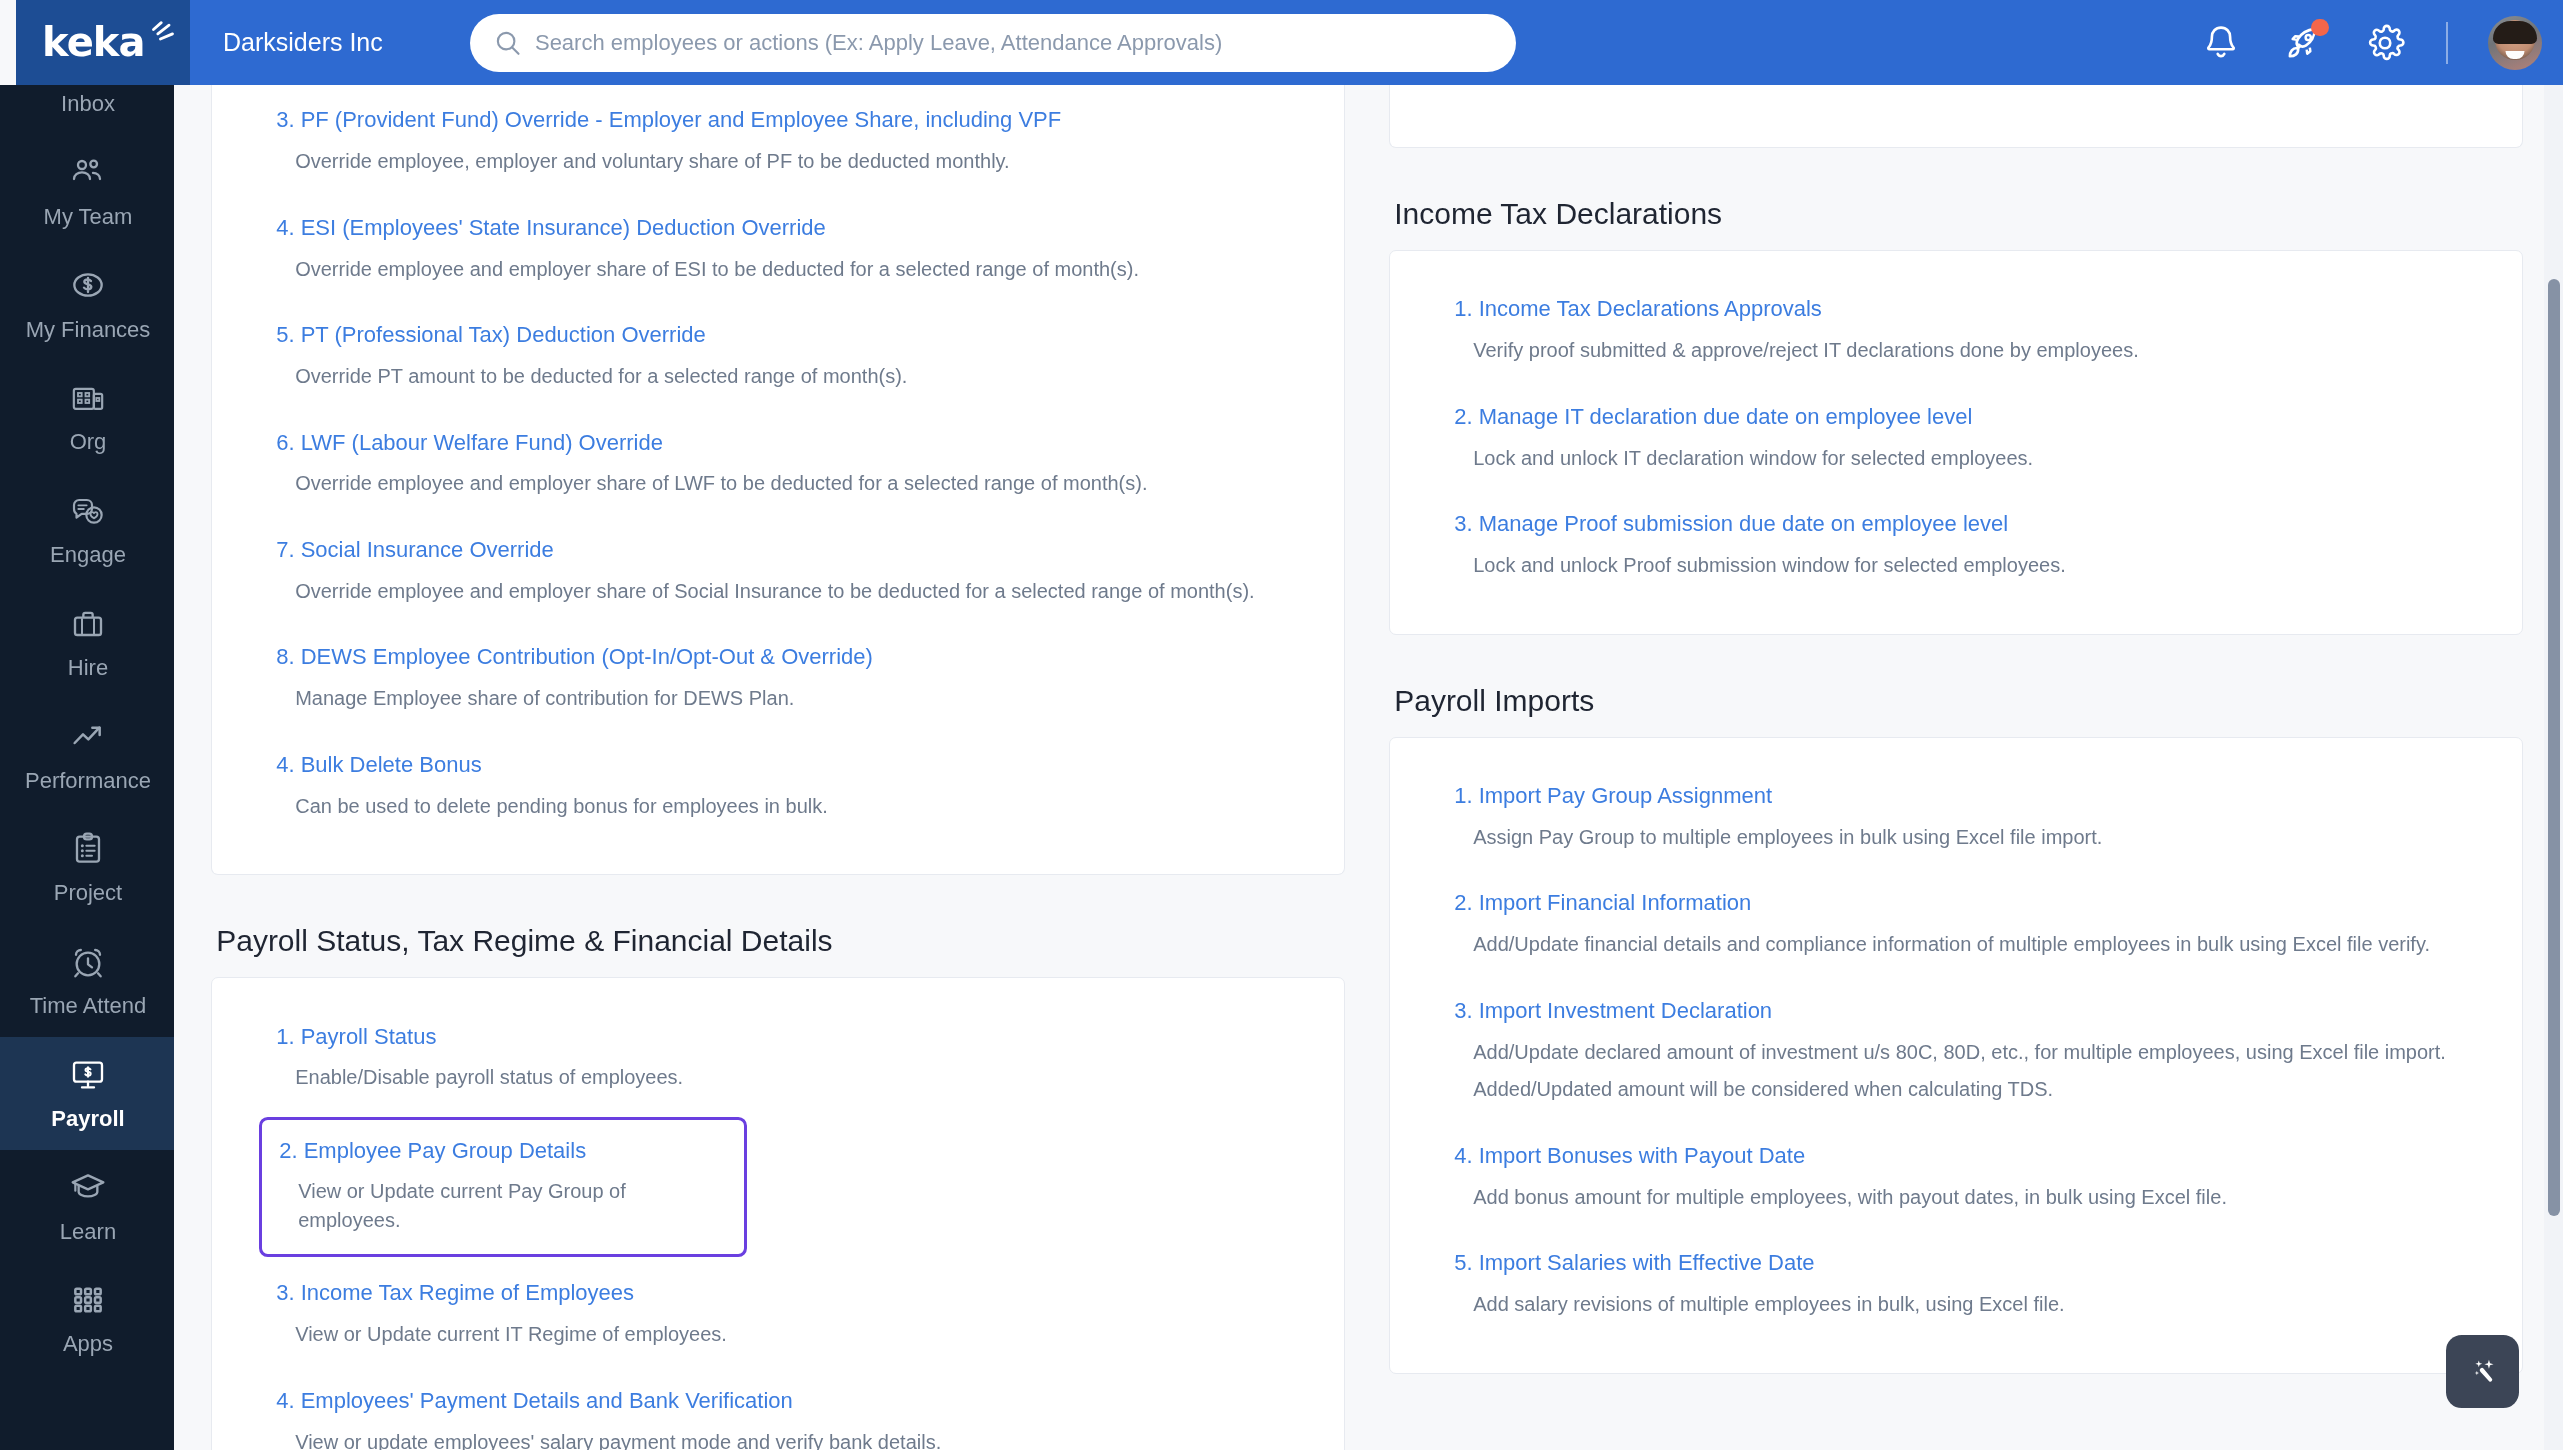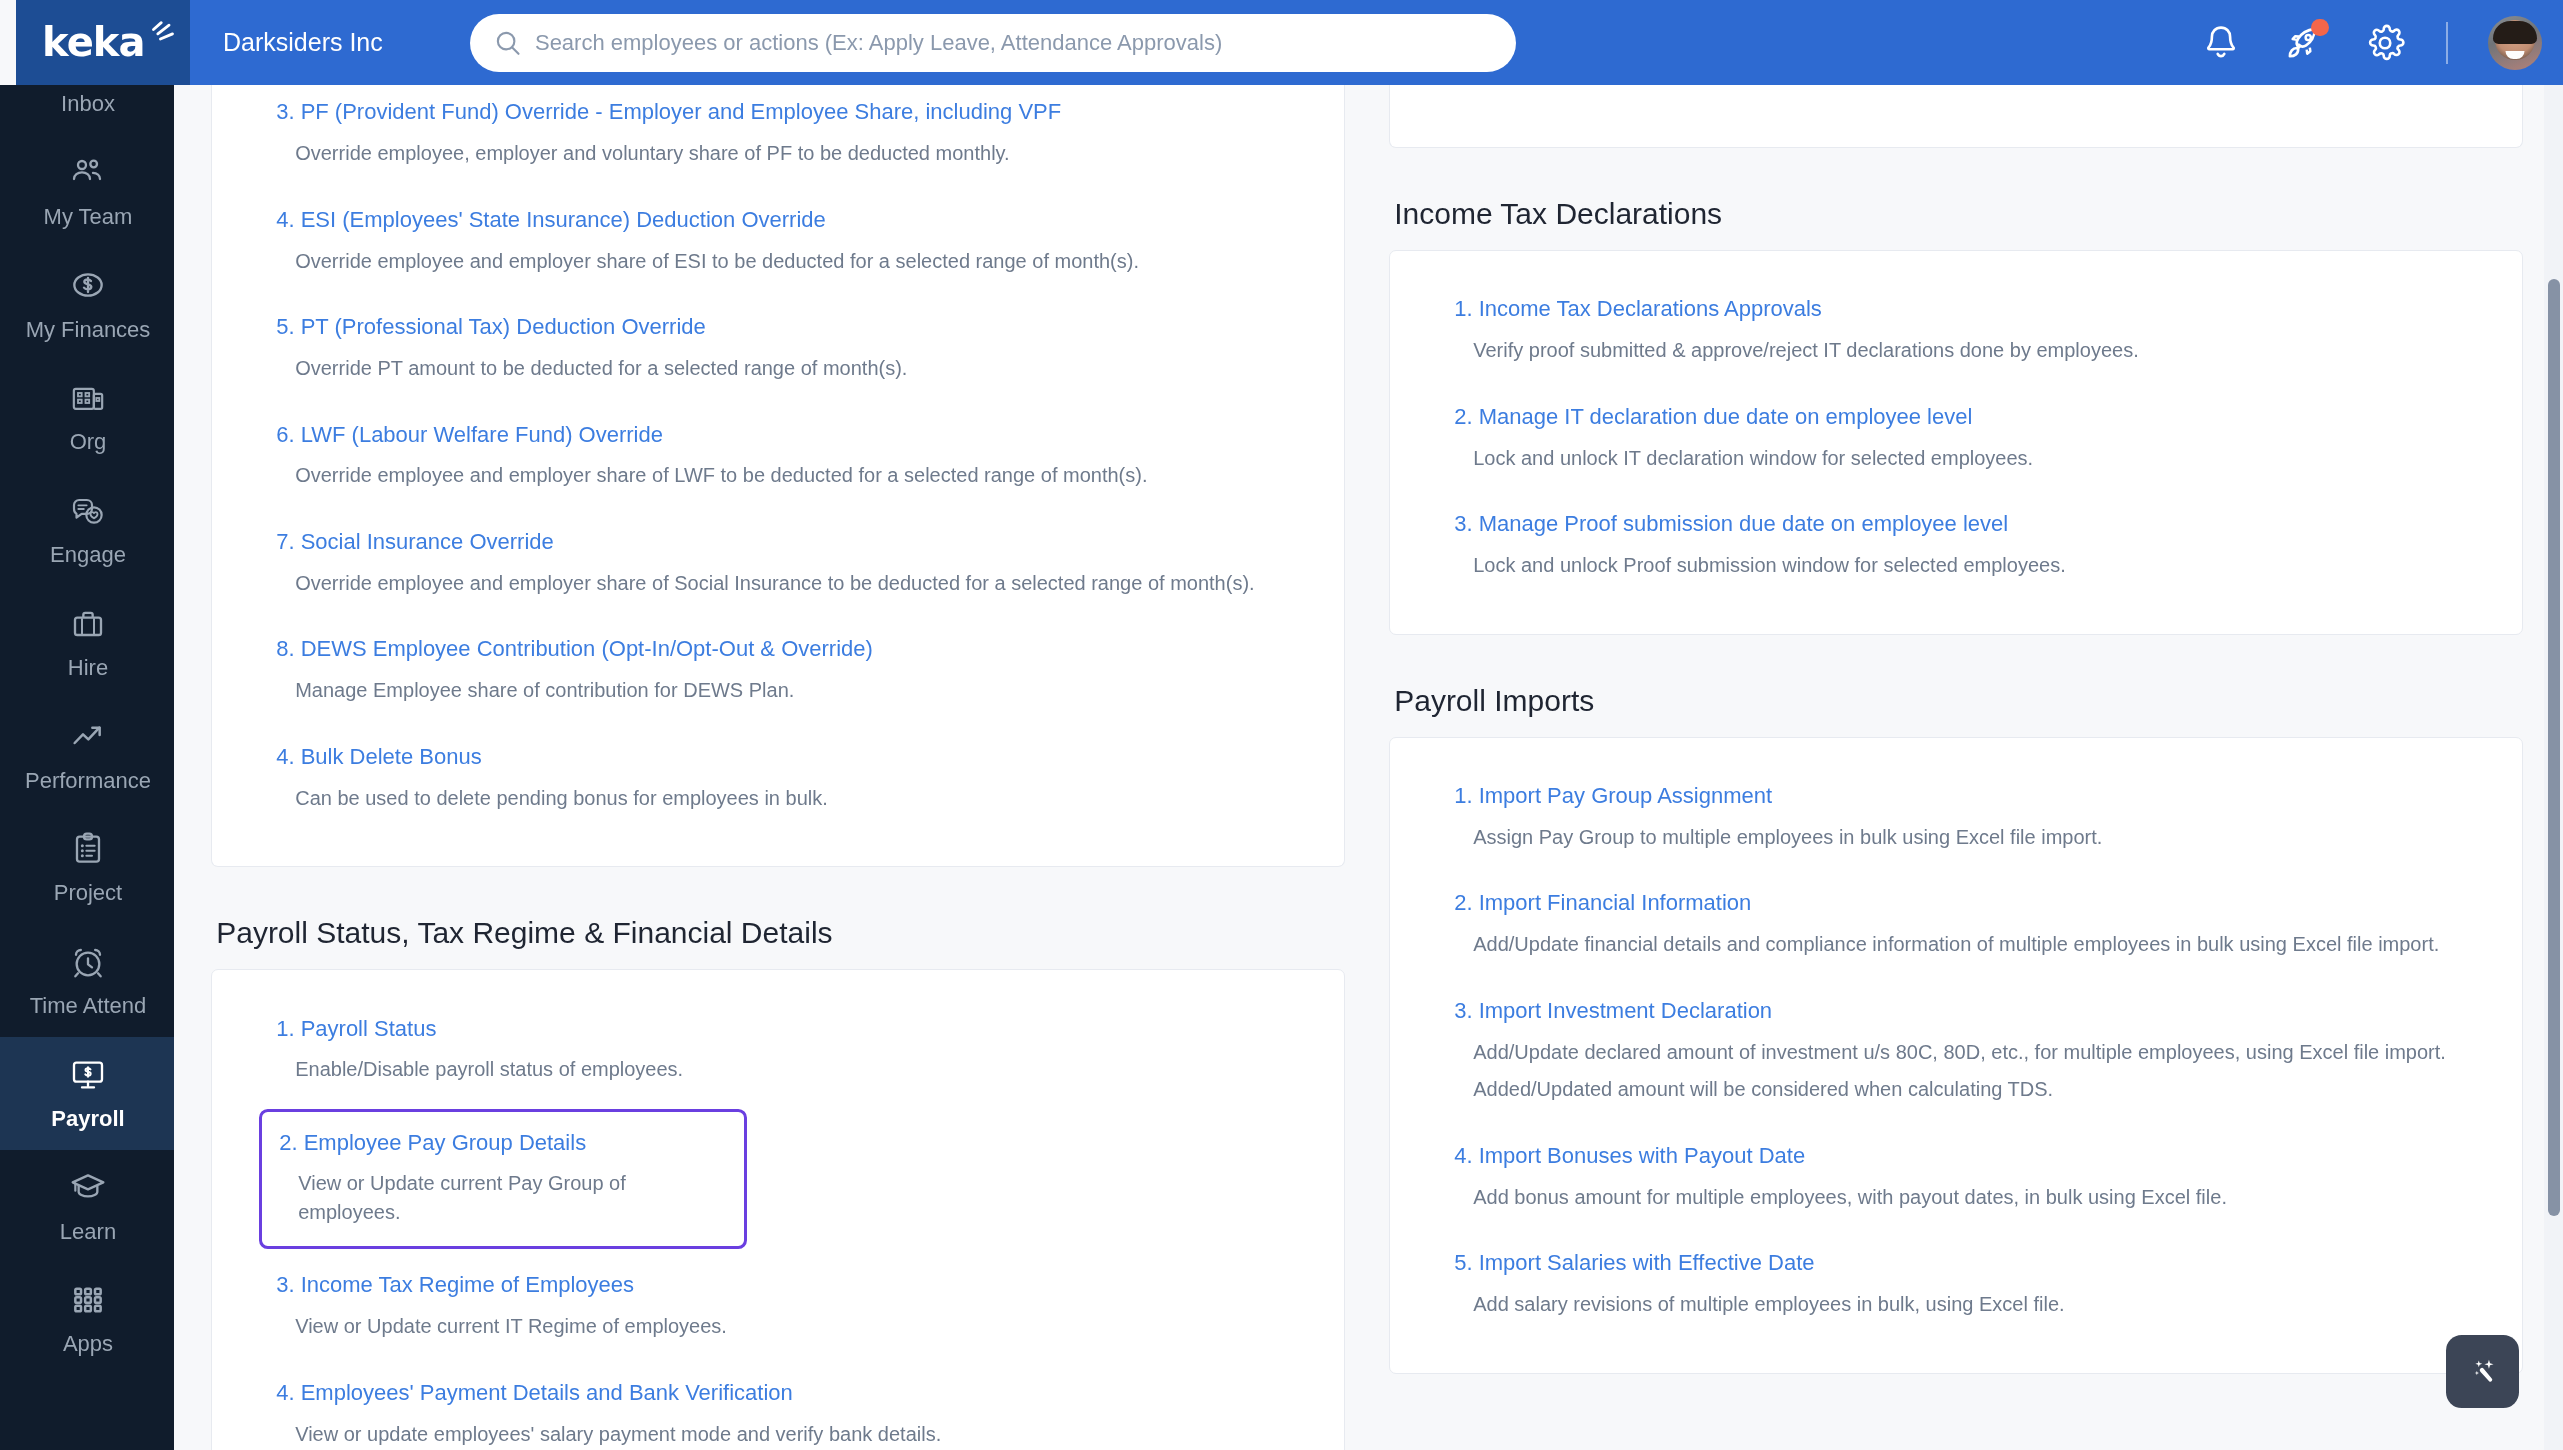--- a/index.html
+++ b/index.html
@@ -128,21 +128,21 @@
 
   .card {
     background: #ffffff;
     border: 0.9px solid #e7eaf0;
     border-radius: 7px;
     padding: 31px 52px 38px;
   }
   .card.clipped-top {
     border-top: none;
     border-radius: 0 0 7px 7px;
-    padding-top: 0;
+    padding-top: 8px;
     margin-top: 0;
   }
   .section-title {
     font-size: 30px; color: #1f2532;
     margin: 49px 0 19px 5.2px;
     font-weight: 400;
   }
 
   .entry { margin-bottom: 8.7px; padding: 12.2px 12.2px 15.7px; }
   .entry:last-child { margin-bottom: 0; }
@@ -474,21 +474,21 @@
 
       <section class="card">
 
         <div class="entry">
           <a class="entry-title">1. Import Pay Group Assignment</a>
           <p class="entry-desc">Assign Pay Group to multiple employees in bulk using Excel file import.</p>
         </div>
 
         <div class="entry">
           <a class="entry-title">2. Import Financial Information</a>
-          <p class="entry-desc">Add/Update financial details and compliance information of multiple employees in bulk using Excel file import.</p>
+          <p class="entry-desc">Add/Update financial details and compliance information of multiple employees in bulk using Excel file verify.</p>
         </div>
 
         <div class="entry">
           <a class="entry-title">3. Import Investment Declaration</a>
           <p class="entry-desc">Add/Update declared amount of investment u/s 80C, 80D, etc., for multiple employees, using Excel file import.</p>
           <p class="entry-desc">Added/Updated amount will be considered when calculating TDS.</p>
         </div>
 
         <div class="entry">
           <a class="entry-title">4. Import Bonuses with Payout Date</a>

